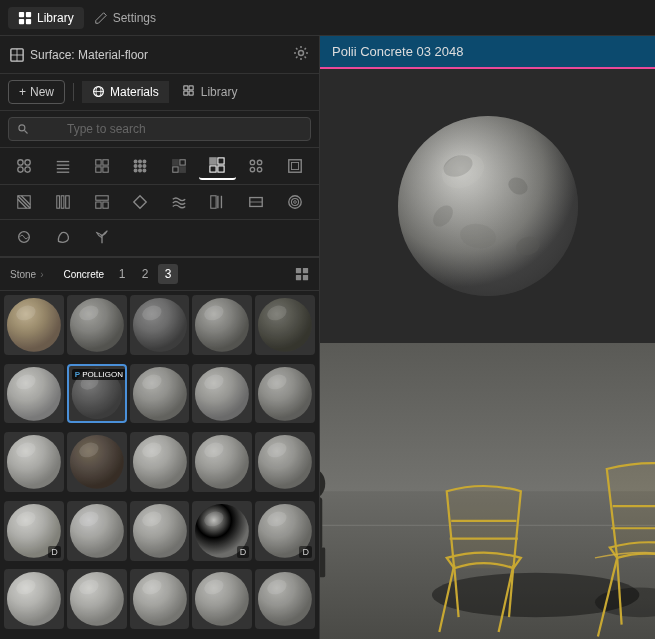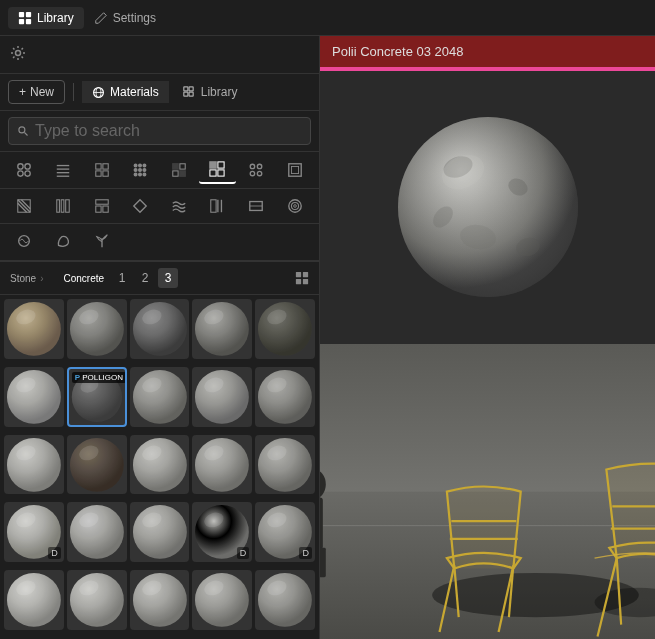--- a/index.html
+++ b/index.html
@@ -92,21 +92,20 @@
       padding: 4px 10px;
       background: transparent;
       border: 1px solid #555;
       border-radius: 4px;
       color: #ccc;
       cursor: pointer;
       font-size: 12px;
     }
     .tab-btn {
       display: flex;
-      align-items: center;
       gap: 5px;
       padding: 4px 10px;
       border-radius: 0;
       cursor: pointer;
       color: #aaa;
       font-size: 12px;
       border: none;
       background: transparent;
     }
     .tab-btn.active {
@@ -128,22 +127,23 @@
       border-radius: 4px;
       padding: 4px 8px;
       gap: 6px;
     }
     .search-input-wrap svg { width: 12px; height: 12px; fill: #888; flex-shrink: 0; }
     .search-input-wrap input {
       background: transparent;
       border: none;
       outline: none;
       color: #e5e5e5;
-      font-size: 16px;
+      font-size: 12px;
       width: 100%;
+      margin-left: 32px;
     }
     .search-input-wrap input::placeholder { color: #666; }
 
     
     .filter-icons {
       display: grid;
       grid-template-columns: repeat(8, 1fr);
       padding: 4px 6px;
       gap: 2px;
       border-bottom: 1px solid #333;
@@ -258,22 +258,22 @@
       flex: 1;
       background: #252525;
       display: flex;
       flex-direction: column;
       overflow: hidden;
     }
     .preview-title {
       padding: 8px 12px;
       font-size: 13px;
       color: #ddd;
-      background: #7f1d1d;
-      border-bottom: 4px solid #ec4899;
+      background: #0c4a6e;
+      border-bottom: 2px solid #ec4899;
       flex-shrink: 0;
     }
     .preview-area {
       flex: 1;
       position: relative;
       overflow: hidden;
     }
     .preview-sphere-area {
       width: 100%;
       height: 48%;
@@ -320,20 +320,28 @@
     </svg>
     <span>Settings</span>
   </div>
 </div>
 
 <div class="main-layout">
 
   <div class="left-panel">
 
     <div class="surface-bar">
+      <div class="surface-label">
+        <svg viewBox="0 0 16 16" style="fill:#ccc;">
+          <rect x="1" y="1" width="14" height="14" rx="1" fill="none" stroke="#ccc" stroke-width="1.5"></rect>
+          <line x1="1" y1="8" x2="15" y2="8" stroke="#ccc" stroke-width="1"></line>
+          <line x1="8" y1="1" x2="8" y2="15" stroke="#ccc" stroke-width="1"></line>
+        </svg>
+        <span>Surface: Material-floor</span>
+      </div>
       <div style="cursor:pointer;color:#888;">
         <svg viewBox="0 0 16 16" width="16" height="16" fill="none" stroke="currentColor" stroke-width="1.5">
           <circle cx="8" cy="8" r="2.5"></circle>
             <path d="M8 1v2M8 13v2M1 8h2M13 8h2M3.05 3.05l1.41 1.41M11.54 11.54l1.41 1.41M3.05 12.95l1.41-1.41M11.54 4.46l1.41-1.41"></path>
         </svg>
       </div>
     </div>
 
     <div class="action-tabs">
       <button class="new-btn">

